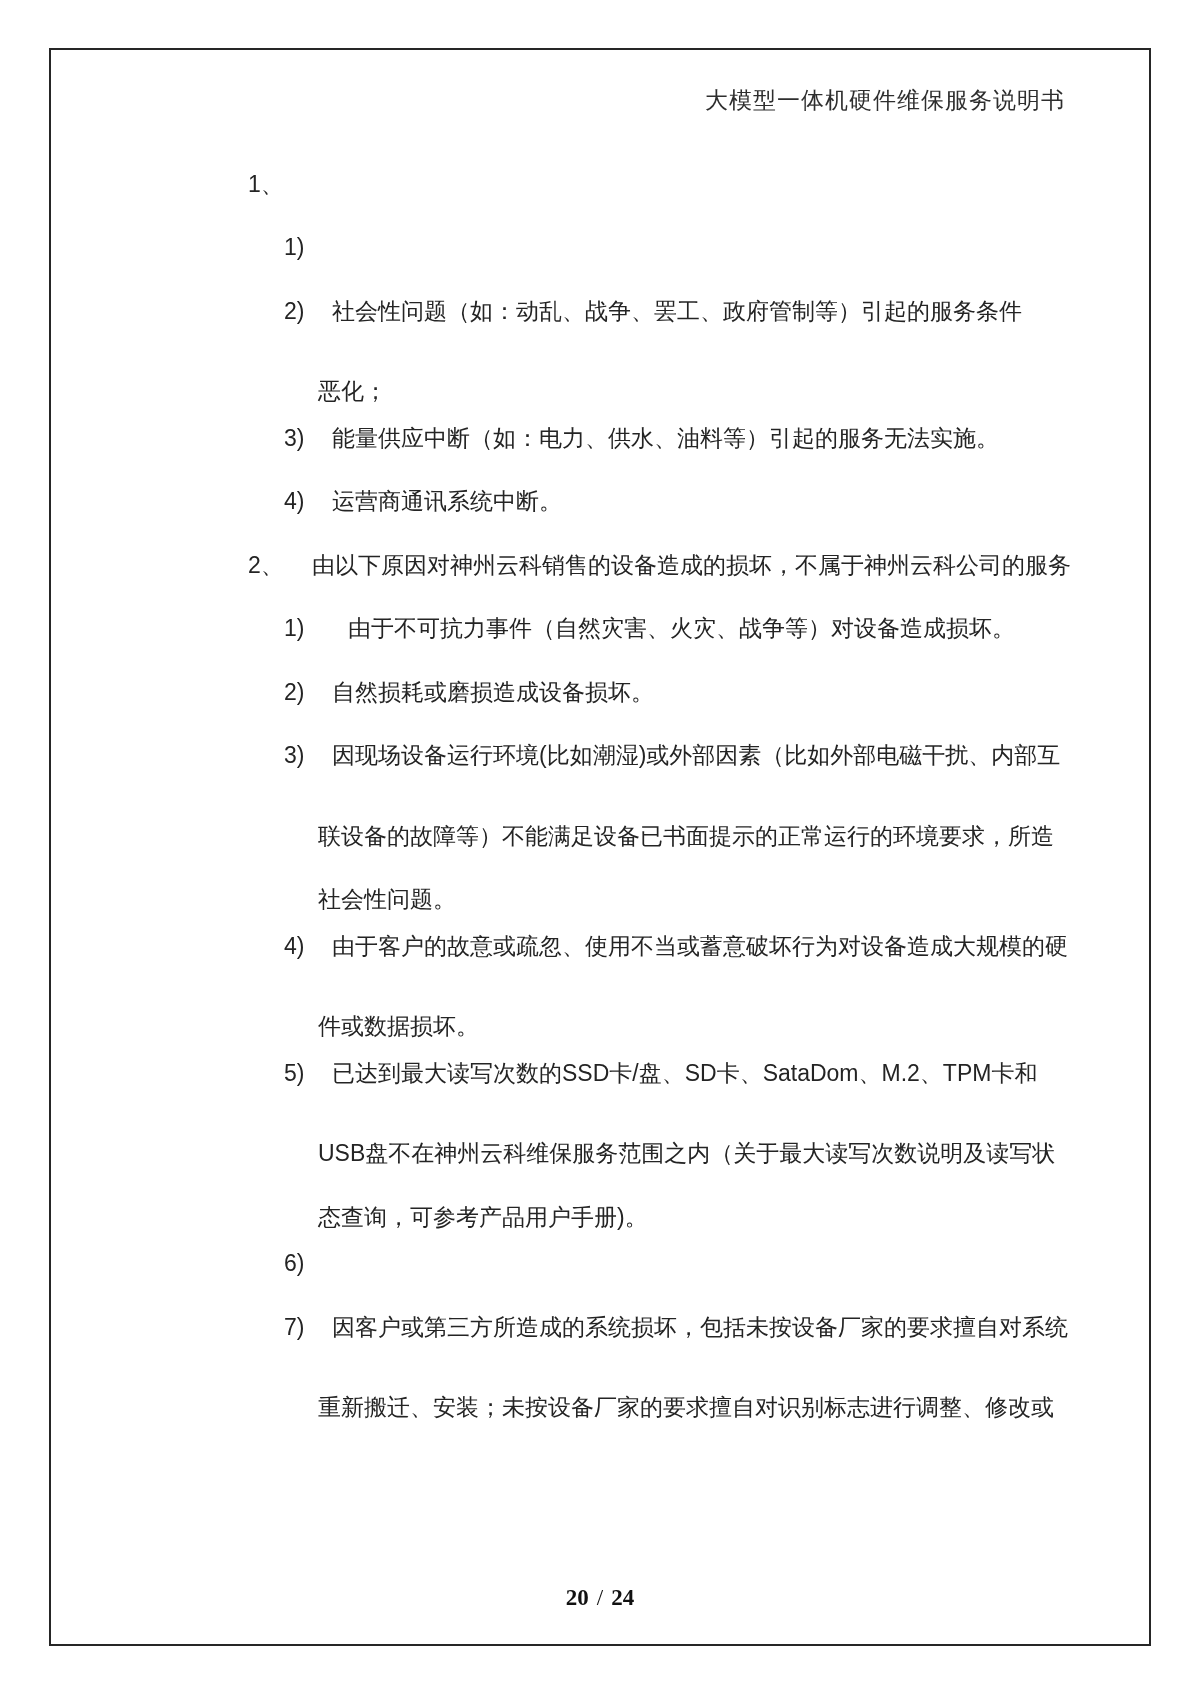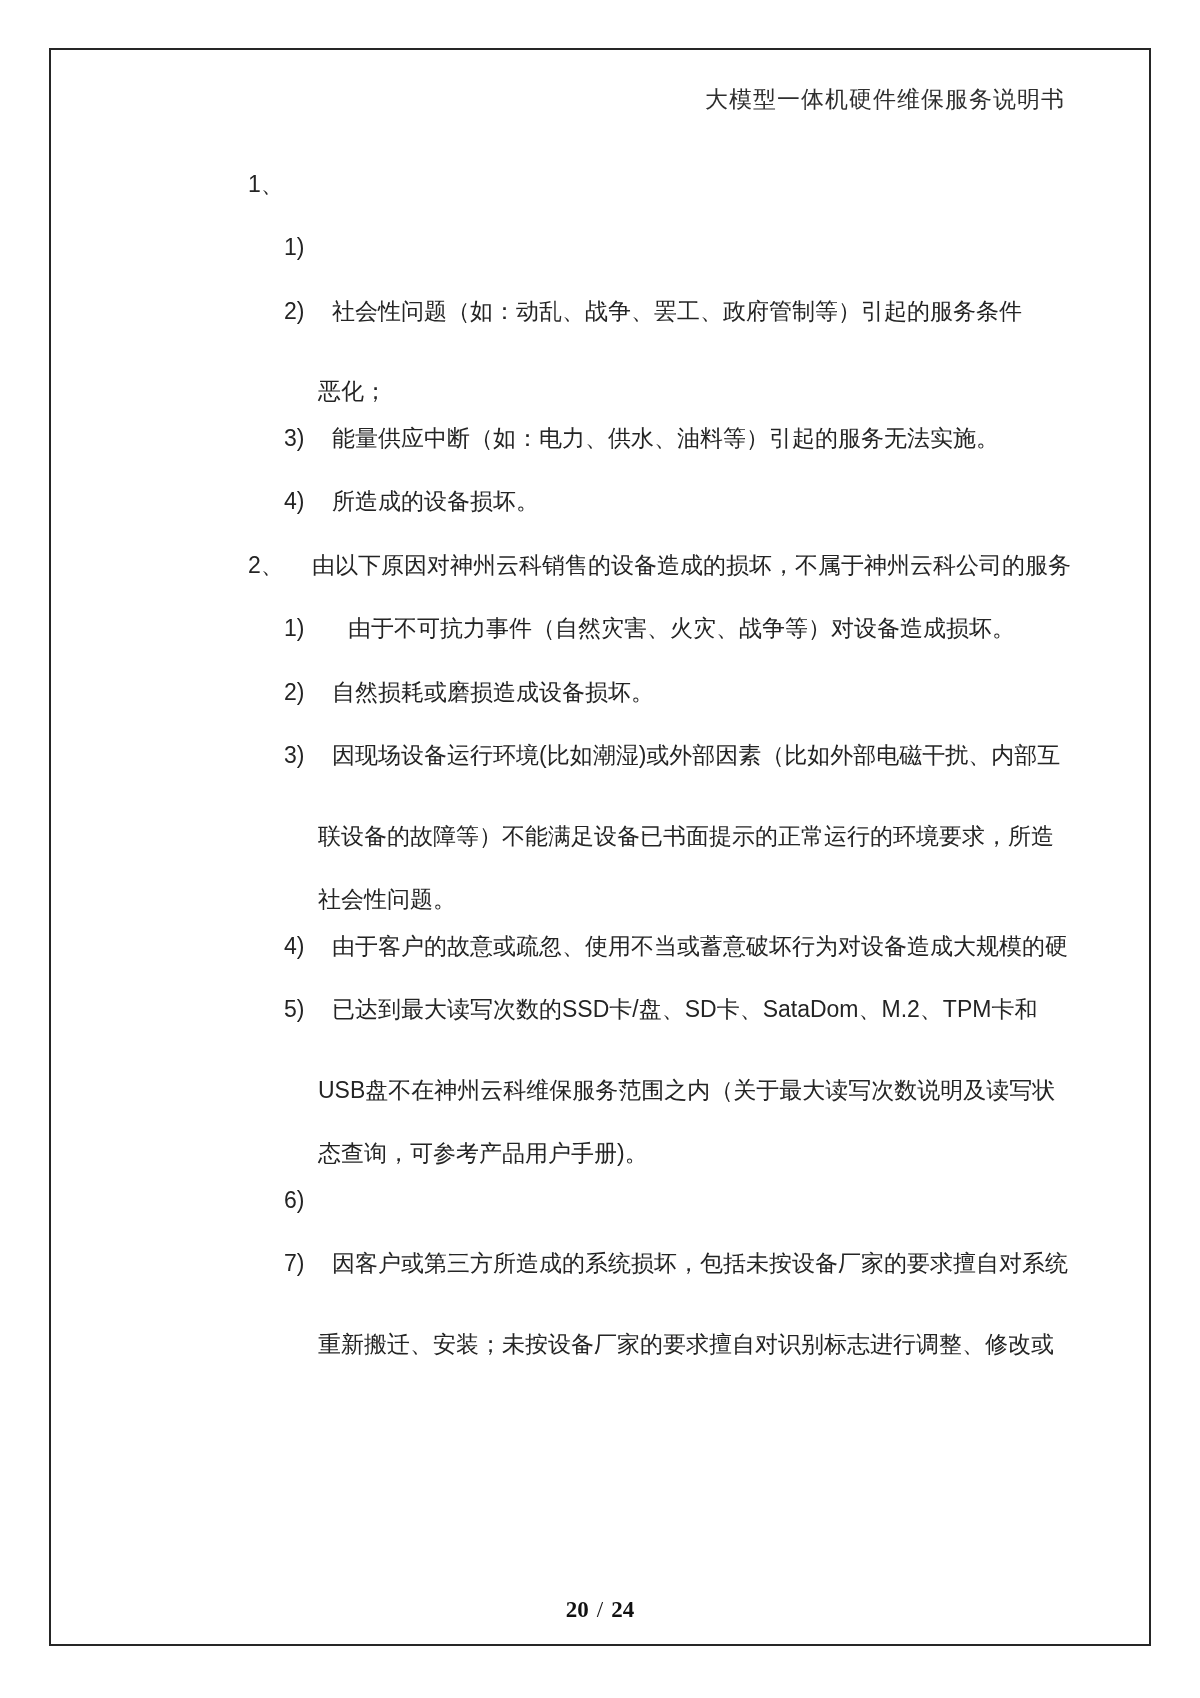--- a/index.html
+++ b/index.html
@@ -14,21 +14,21 @@
   .frame {
     position:absolute;
     left:49px; top:48px;
     width:1102px; height:1598px;
     border:2px solid #262626;
     box-sizing:border-box;
   }
   .header {
     position:absolute;
     top:86px; right:135px;
-    font-family:Liberation Serif, serif;
+    font-family:Liberation Sans, sans-serif;
     font-size:23px;
     letter-spacing:1px;
     color:#2e2e2e;
     line-height:28px;
     white-space:nowrap;
   }
   .doc-body {
     position:absolute;
     top:152px; left:0; width:1200px;
   }
@@ -51,21 +51,20 @@
   .cont2 { padding-left:318px;align-items:flex-end; }
   .footer {
     position:absolute;
     top:1584px; left:0;
     width:1200px;
     text-align:center;
     font-family:"Liberation Serif", serif;
     font-size:23px;
     line-height:28px;
     color:#111111;
-    margin-top:12px;
   }
   .footer .pg { font-weight:bold; }
   .footer .sep { font-weight:normal; margin:0 8px; }
 </style>
 </head>
 <body>
 
 <div class="page">
 
   <div class="frame"></div>
@@ -91,21 +90,21 @@
       <span class="txt">恶化；</span>
     </div>
 
     <div class="line lvl2">
       <span class="num">3)</span>
       <span class="txt">能量供应中断（如：电力、供水、油料等）引起的服务无法实施。</span>
     </div>
 
     <div class="line lvl2">
       <span class="num">4)</span>
-      <span class="txt">所造成的设备损坏。</span>
+      <span class="txt">运营商通讯系统中断。</span>
     </div>
 
     <div class="line lvl1">
       <span class="num">2、</span>
       <span class="txt">由以下原因对神州云科销售的设备造成的损坏，不属于神州云科公司的服务</span>
     </div>
 
 
     <div class="line lvl2 tabwide">
       <span class="num">1)</span>
@@ -128,20 +127,23 @@
 
     <div class="line cont2">
       <span class="txt">社会性问题。</span>
     </div>
 
     <div class="line lvl2">
       <span class="num">4)</span>
       <span class="txt">由于客户的故意或疏忽、使用不当或蓄意破坏行为对设备造成大规模的硬</span>
     </div>
 
+    <div class="line cont2">
+      <span class="txt">件或数据损坏。</span>
+    </div>
 
     <div class="line lvl2">
       <span class="num">5)</span>
       <span class="txt">已达到最大读写次数的SSD卡/盘、SD卡、SataDom、M.2、TPM卡和</span>
     </div>
 
     <div class="line cont2">
       <span class="txt">USB盘不在神州云科维保服务范围之内（关于最大读写次数说明及读写状</span>
     </div>
 

